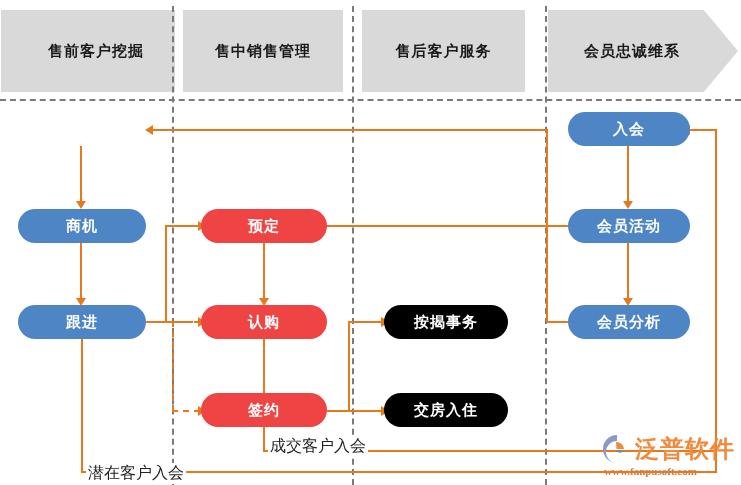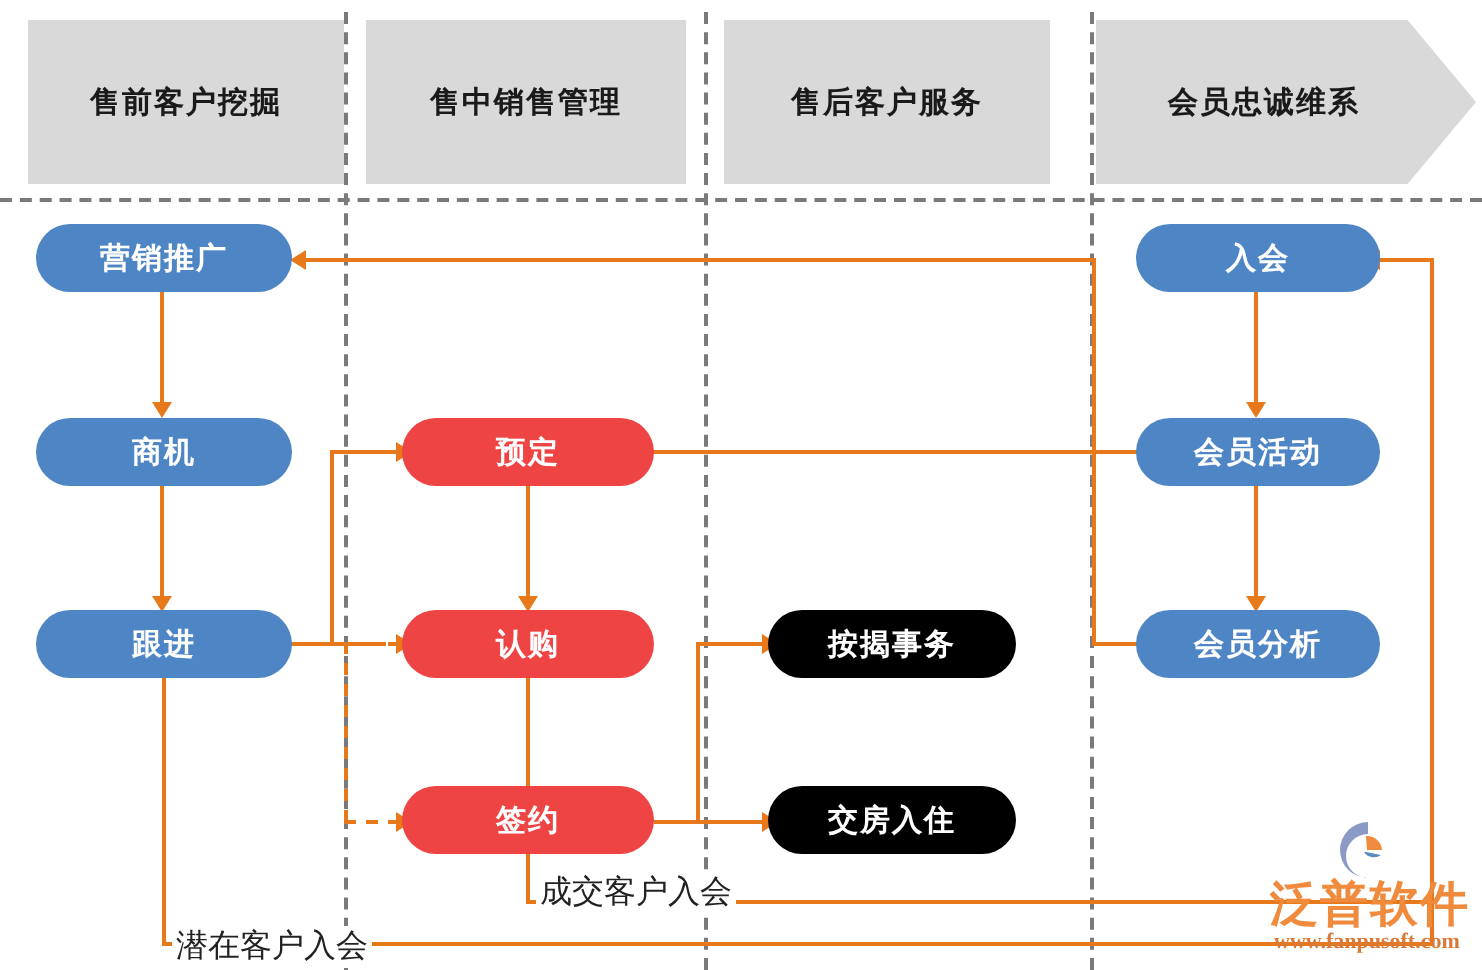--- a/index.html
+++ b/index.html
@@ -34,33 +34,33 @@
   .arw.r{border-top:5px solid transparent;border-bottom:5px solid transparent;border-left:8px solid #e8791b;}
   .arw.l{border-top:5px solid transparent;border-bottom:5px solid transparent;border-right:8px solid #e8791b;}
   .arw.d{border-left:5px solid transparent;border-right:5px solid transparent;border-top:8px solid #e8791b;}
 
   
   .elabel{position:absolute;font-size:16px;color:#222;white-space:nowrap;background:#fff;padding:0 2px;}
 
   
   #logo{position:absolute;right:6px;bottom:8px;display:flex;flex-direction:column;
         align-items:flex-start;}
-  .logo-row{display:flex;align-items:center;flex-direction:column;}
+  .logo-row{display:flex;align-items:center;}
   .logo-mark{position:relative;width:30px;height:30px;margin-right:3px;}
   .logo-text{font-size:24px;font-weight:700;color:#f08a3c;line-height:1;letter-spacing:1px;
              font-family:"DejaVu Sans",sans-serif;}
   .logo-url{font-size:11px;color:#d87a3a;margin-top:1px;margin-left:2px;
             font-family:"Liberation Serif",serif;font-weight:700;}
 </style>
 </head>
 <body>
 
 <div id="stage">
 
-  <div class="band" style="left:14px;width:158px;">
+  <div class="band" style="left:1px;width:158px;padding-left:16px;">
     <span>售前客户挖掘</span>
   </div>
   <div class="band" style="left:183px;width:160px;">
     <span>售中销售管理</span>
   </div>
   <div class="band" style="left:362px;width:163px;">
     <span>售后客户服务</span>
   </div>
   <div class="band arrow" style="left:548px;width:190px;">
     <span style="margin-right:22px;">会员忠诚维系</span>
@@ -118,23 +118,20 @@
 
   <div class="ln lnv" style="left:81px;top:339px;height:134px;"></div>
   <div class="ln lnh" style="left:81px;top:471px;width:635px;"></div>
   <div class="ln lnv" style="left:715px;top:129px;height:344px;"></div>
   <div class="ln lnh" style="left:690px;top:129px;width:27px;"></div>
   <div class="arw l" style="left:682px;top:125px;"></div>
 
   <div class="ln lnv" style="left:263px;top:427px;height:24px;"></div>
   <div class="ln lnh" style="left:263px;top:450px;width:453px;"></div>
 
-  <div class="node blue" style="left:18px;top:112px;width:128px;height:34px;">
-    <span>营销推广</span>
-  </div>
   <div class="node blue" style="left:18px;top:209px;width:128px;height:34px;">
     <span>商机</span>
   </div>
   <div class="node blue" style="left:18px;top:305px;width:128px;height:34px;">
     <span>跟进</span>
   </div>
 
   <div class="node gray" style="left:201px;top:209px;width:126px;height:34px;">
     <span>预定</span>
   </div>

